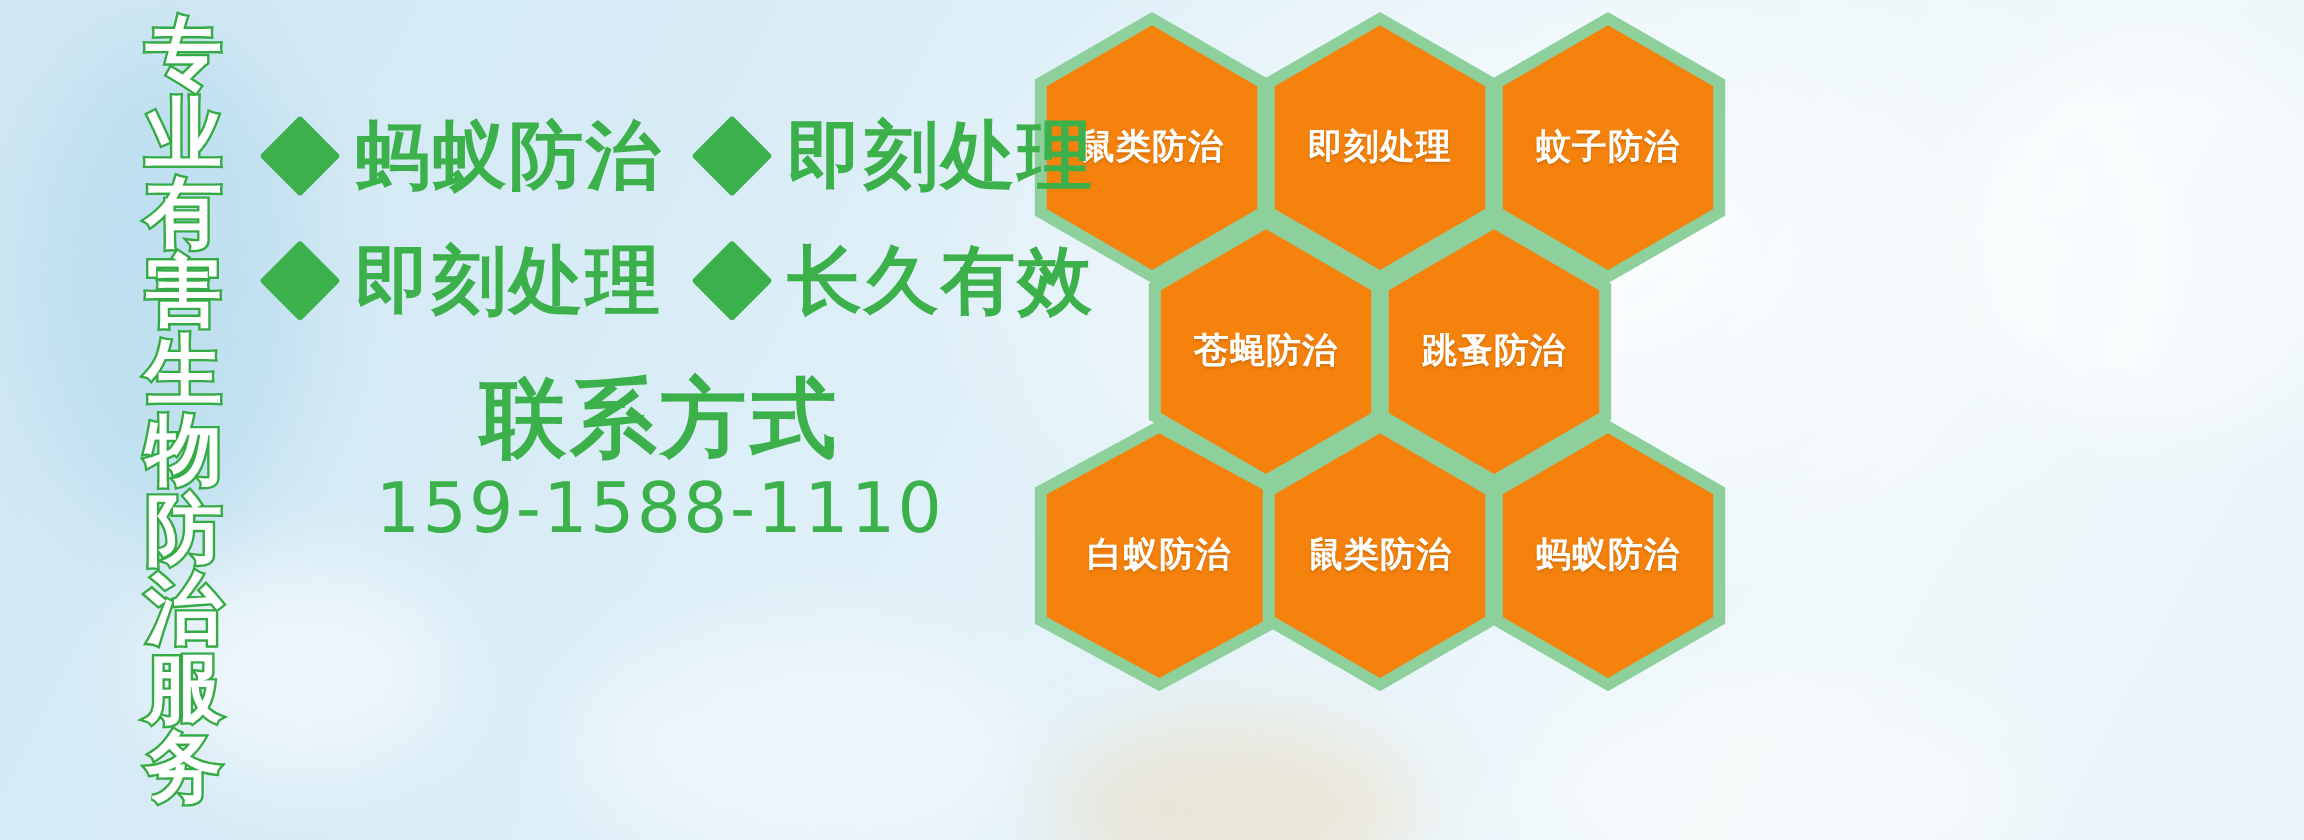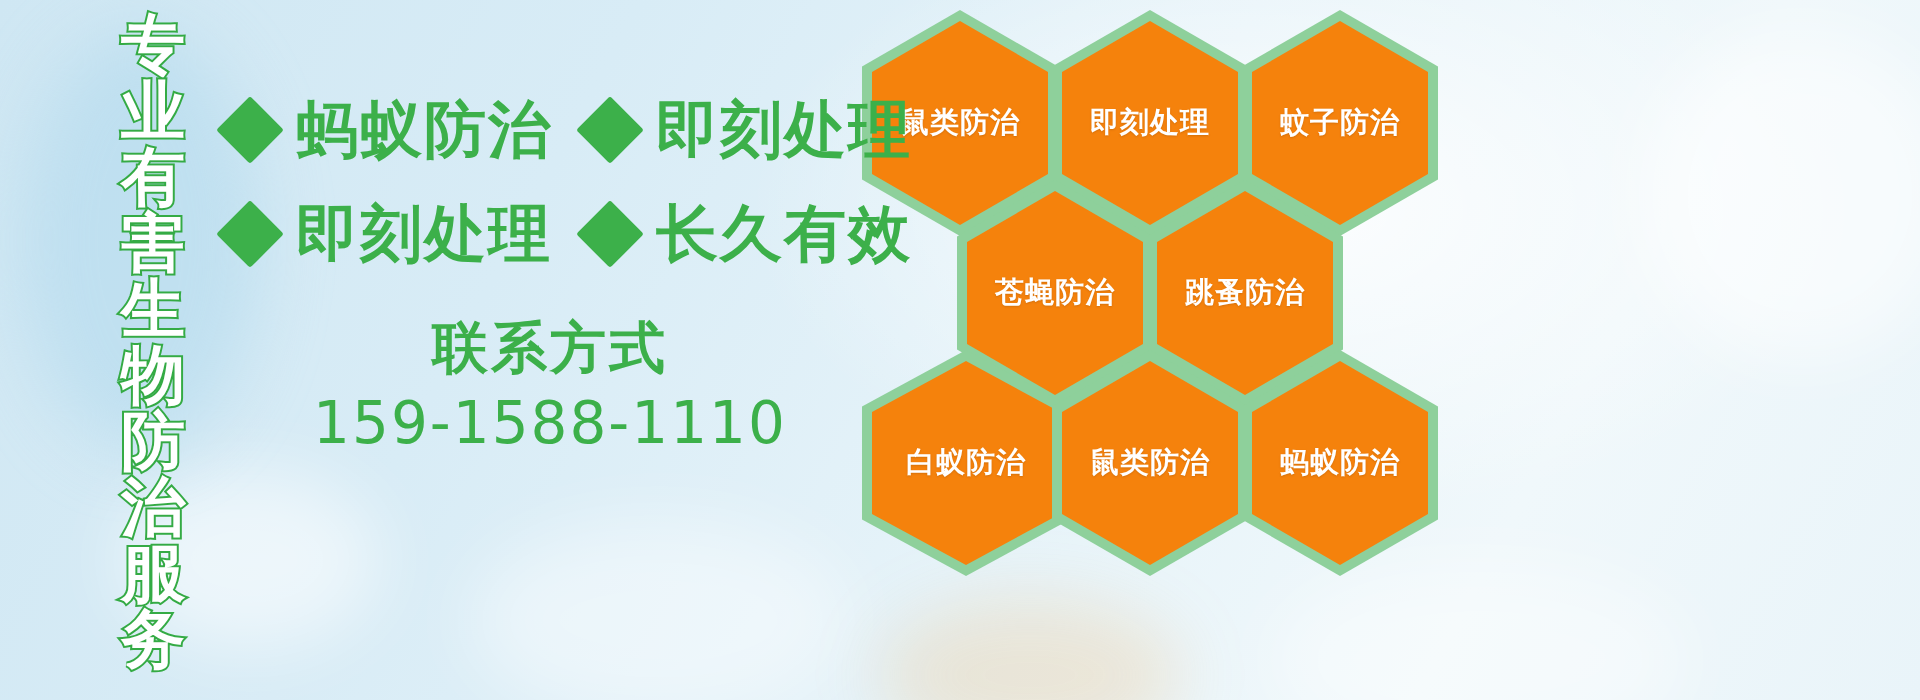--- a/index.html
+++ b/index.html
@@ -54,21 +54,21 @@
     font-family:"DejaVu Sans","Liberation Sans",sans-serif;
   }
   .slg.last{margin-right:0;}
 
   
   #contact{
     position:absolute;left:240px;top:312px;width:620px;
     text-align:center;z-index:6;color:#3cb04a;
   }
   #contact .ct-title{
-    font-size:56px;font-weight:bold;letter-spacing:3px;line-height:72px;
+    font-size:72px;font-weight:bold;letter-spacing:3px;line-height:72px;
     font-family:"DejaVu Sans","Liberation Sans",sans-serif;
   }
   #contact .ct-phone{
     font-size:58px;font-weight:normal;letter-spacing:2px;line-height:78px;
     font-family:"DejaVu Sans","Liberation Sans",sans-serif;
   }
 
   
   #comb{position:absolute;left:862px;top:2px;width:600px;height:560px;z-index:5;}
   .hex{

